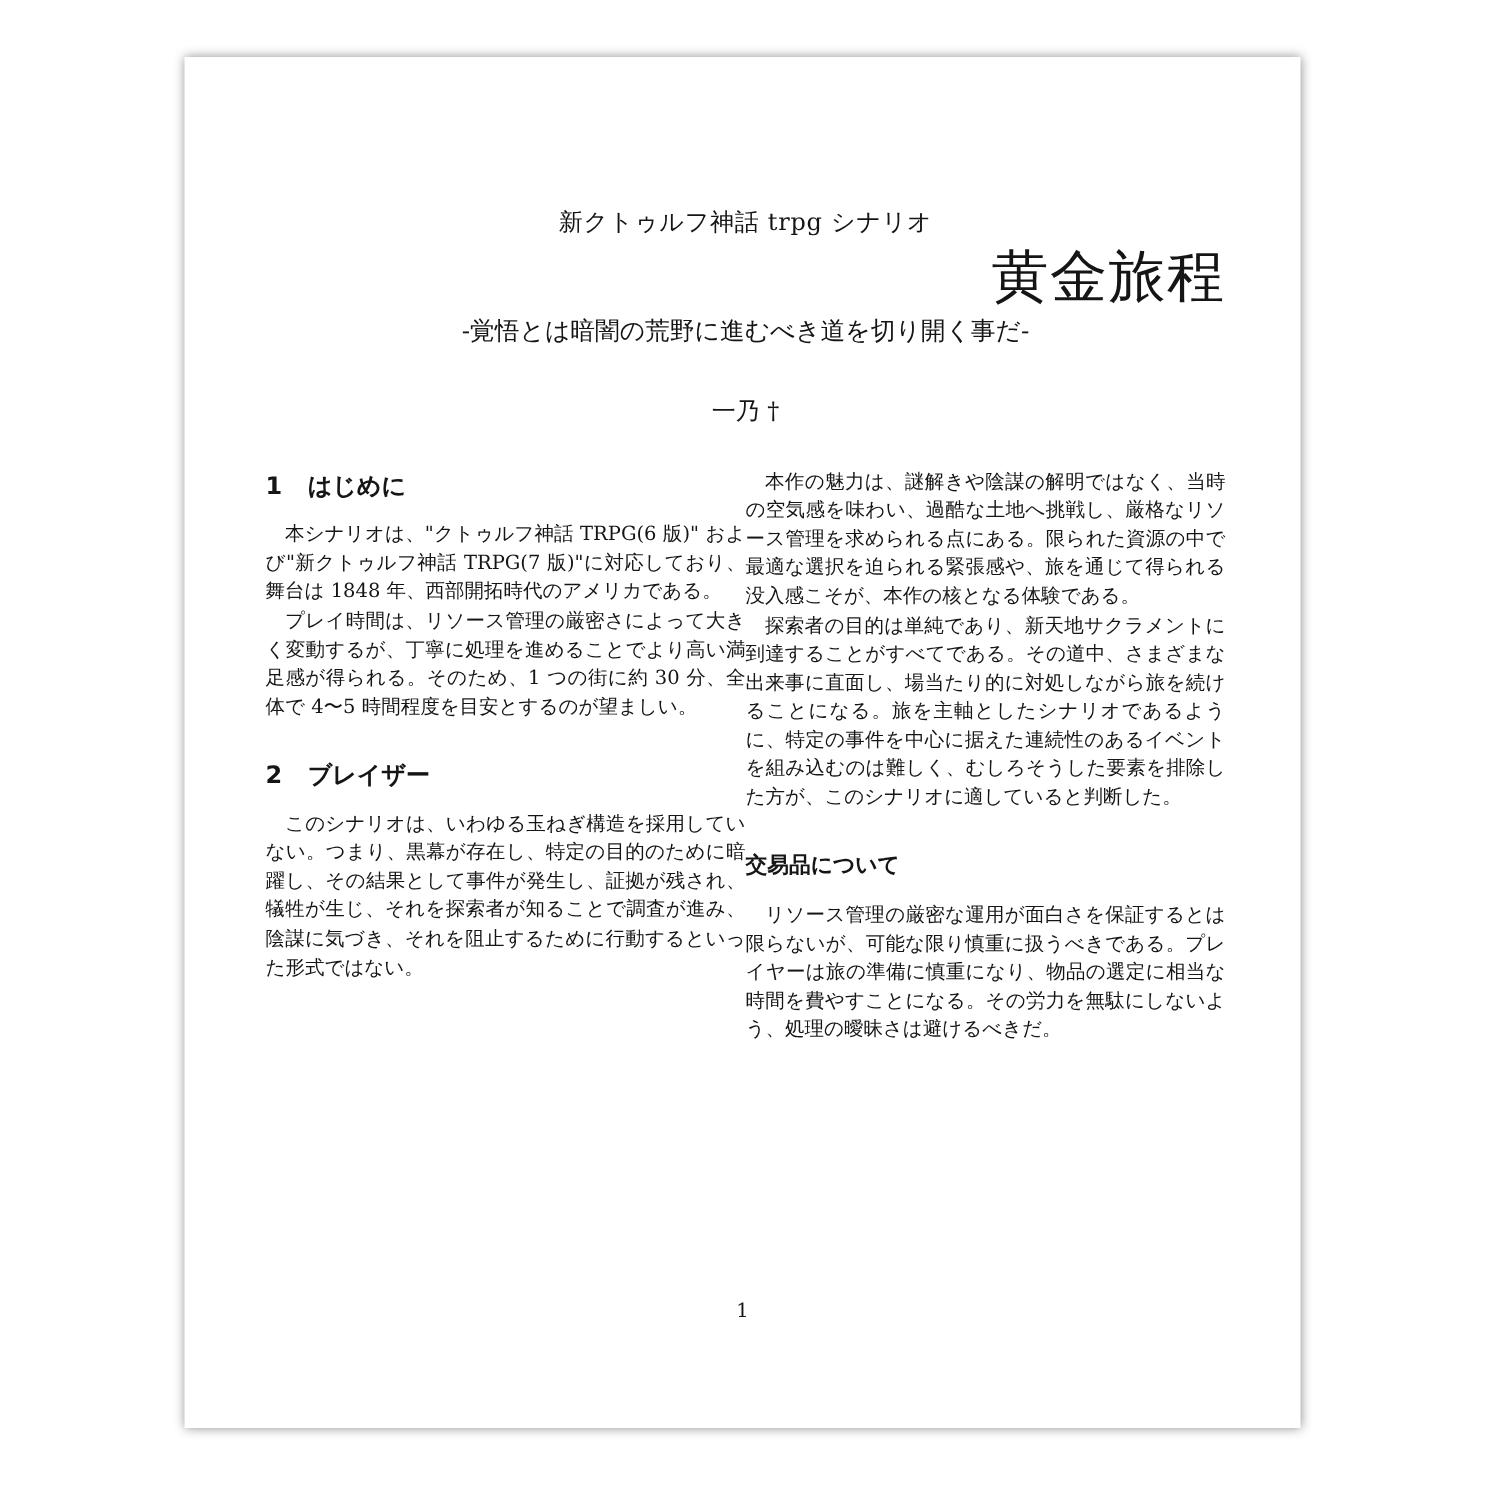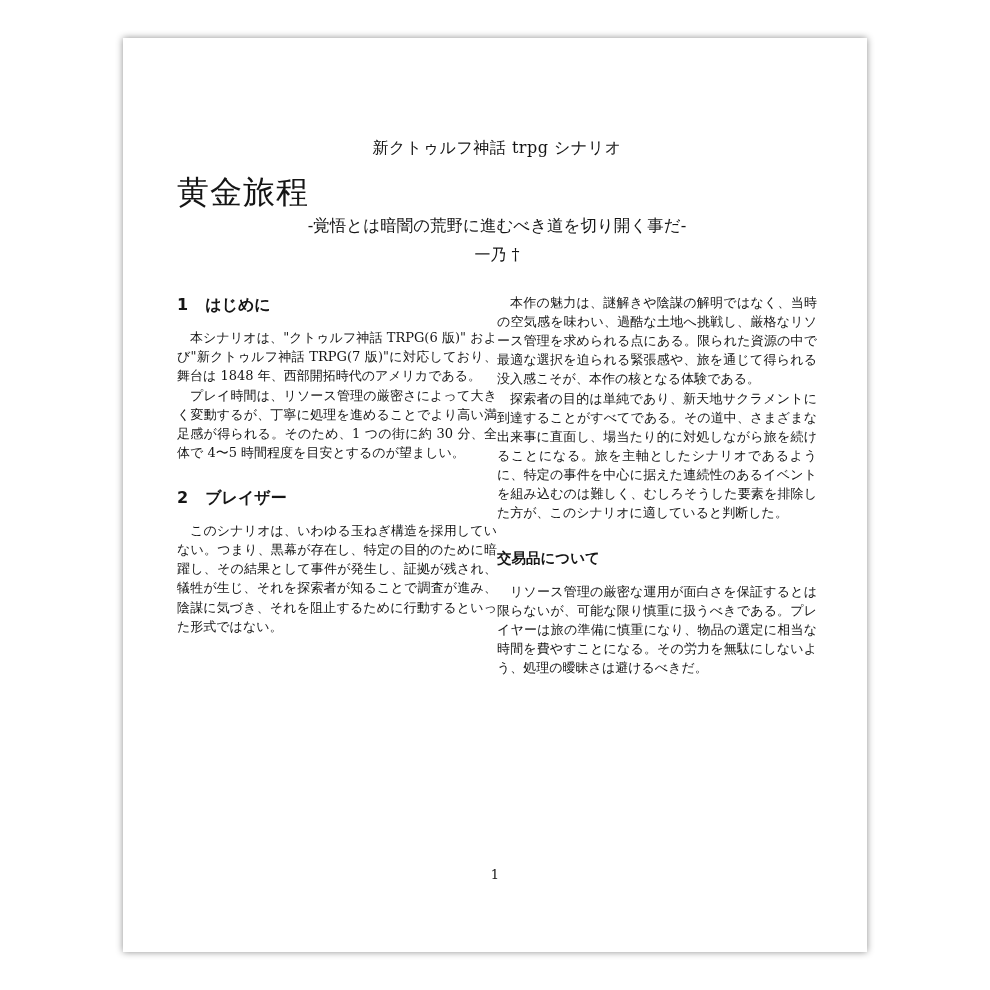--- a/index.html
+++ b/index.html
@@ -12,23 +12,23 @@
   .canvas { width:990px; height:990px; position:relative; }
   .page {
     position:absolute;
     left:123px; top:38px;
     width:744px; height:914px;
     background:#ffffff;
     box-shadow:0 0 7px rgba(0,0,0,0.45);
     padding:100px 50px 16px 54px;
   }
   .series   { text-align:center; font-size:16px; letter-spacing:0.5px; }
-  .doc-title{ text-align:left; font-size:32px; font-weight:normal; margin-top:12px; letter-spacing:1px; }
+  .doc-title{ text-align:right; font-size:38px; font-weight:normal; letter-spacing:1px; }
   .subtitle { text-align:center; font-size:16.5px; margin-top:0; }
-  .author   { text-align:center; font-size:16px; margin-top:8px; }
+  .author   { text-align:center; font-size:16px; margin-top:32px; }
   .columns  { display:flex; margin-top:27px; }
   .col {
     flex:1; min-width:0;
     font-size:13px; line-height:1.47;
     text-align:justify;
     text-justify:inter-character;
   }
   .col p { text-indent:1em; }
   h2.section {
     font-family:"DejaVu Sans","Liberation Sans",sans-serif;

